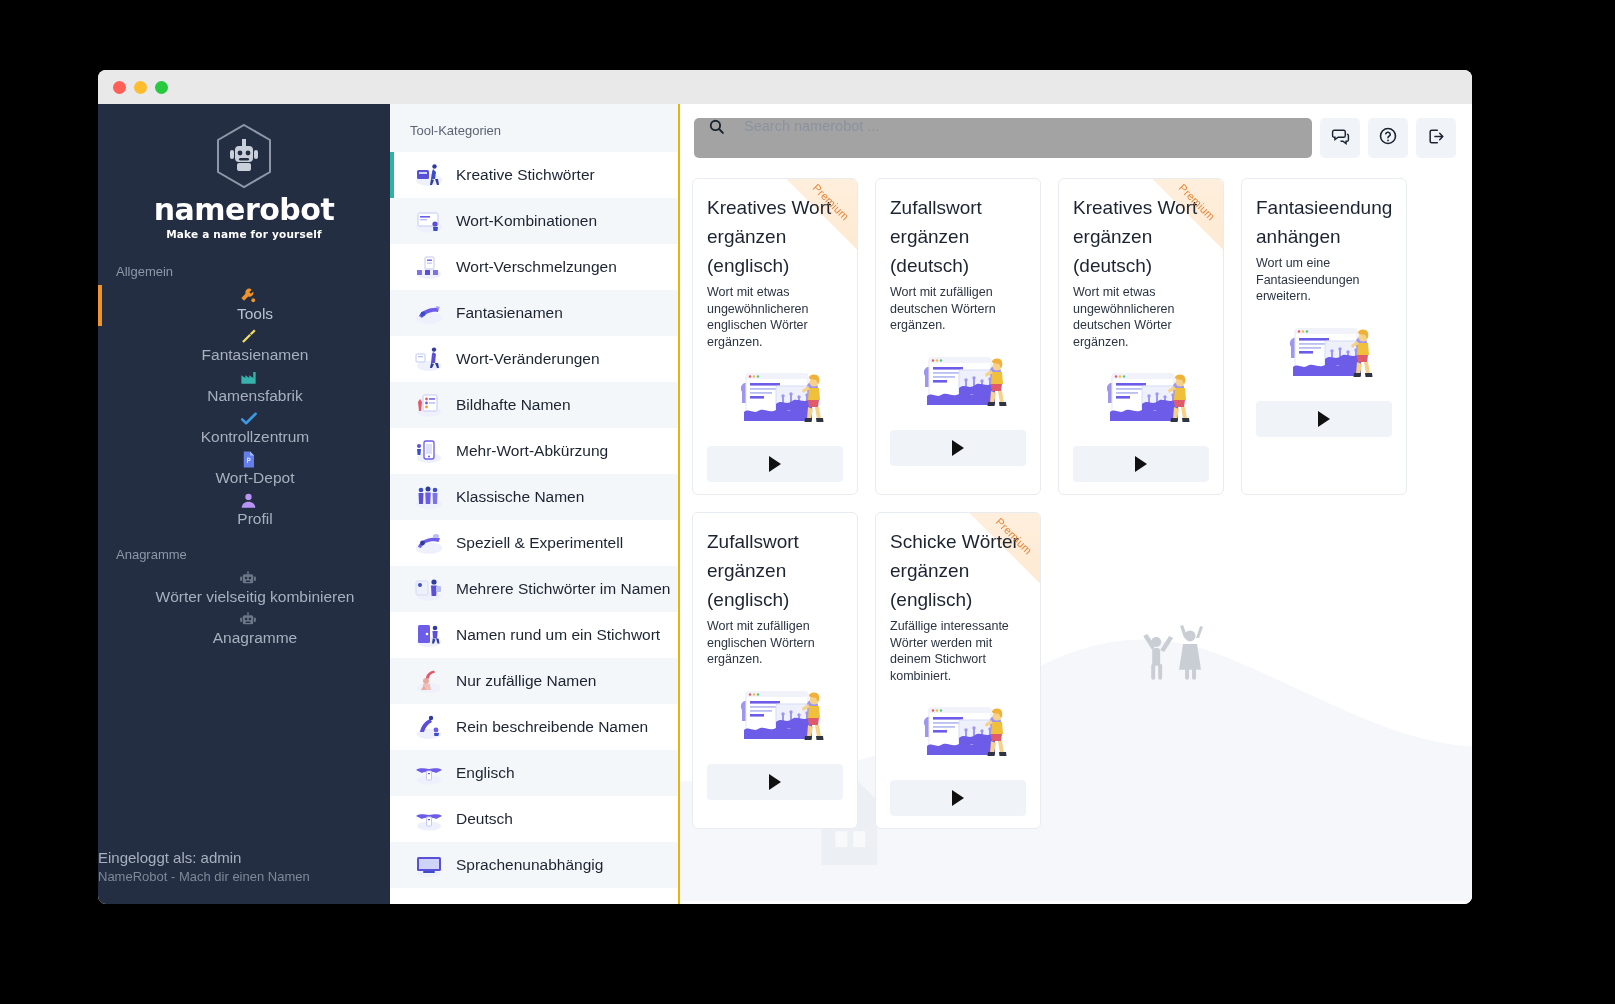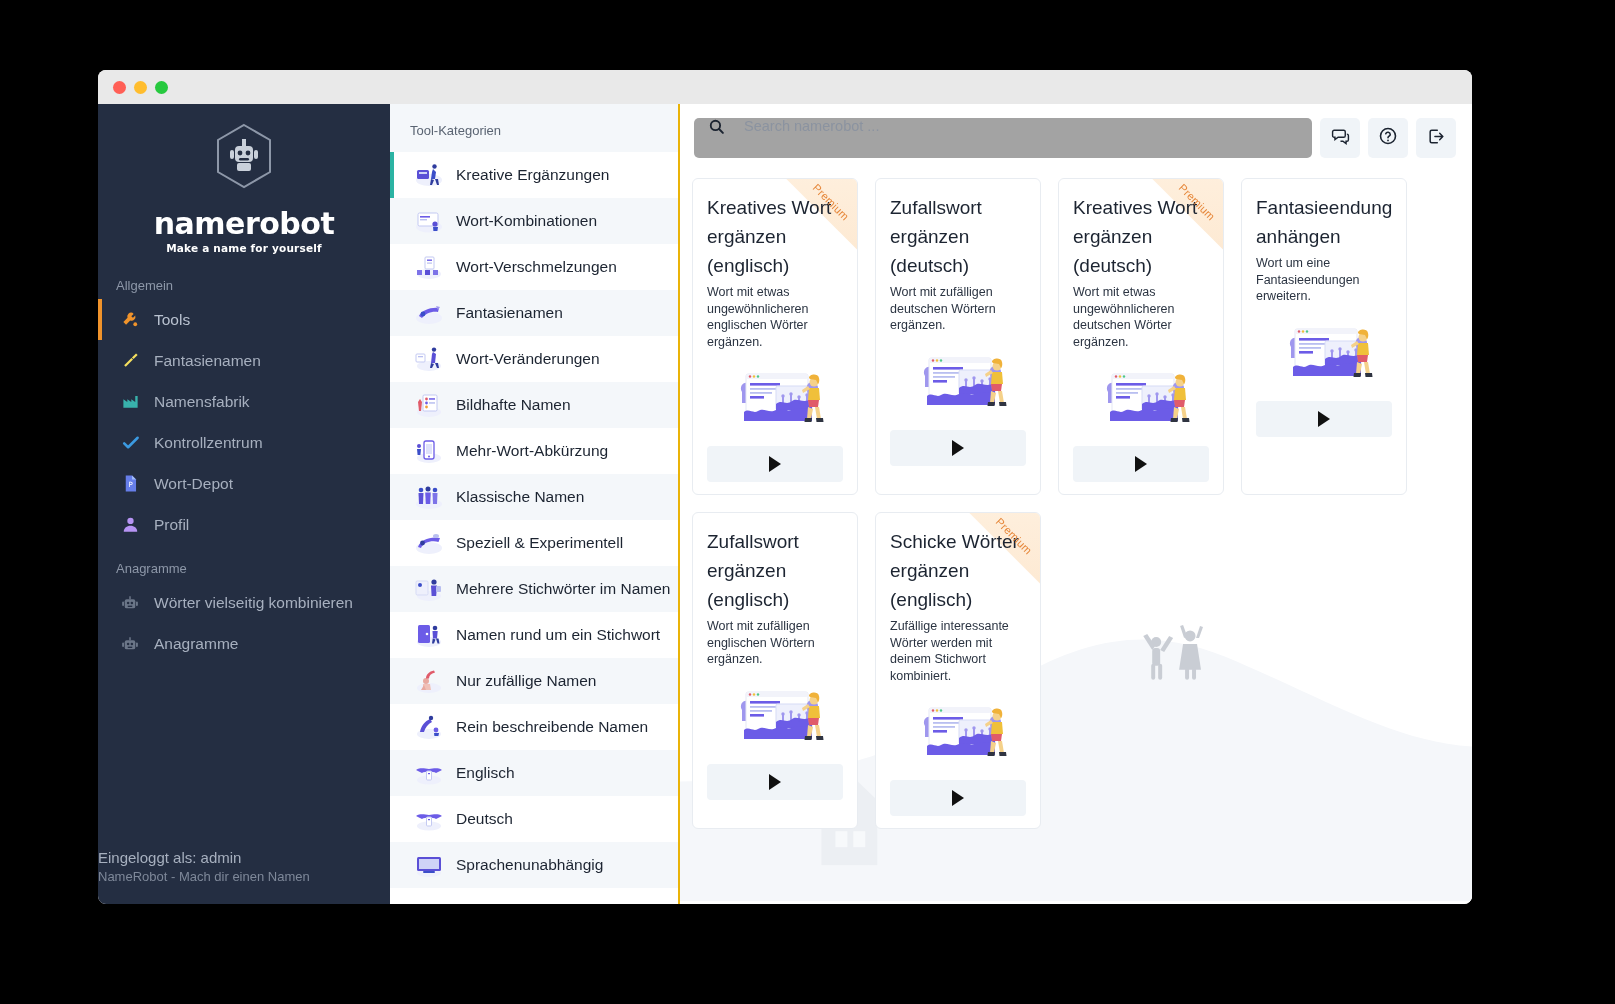--- a/index.html
+++ b/index.html
@@ -47,21 +47,21 @@
     flex-direction: column;
     position: relative;
   }
   .logo-wrap { padding: 18px 0 8px; text-align: center; }
   .logo-hex { width: 62px; height: 68px; margin: 0 auto; display:block; }
   .brand-name {
     font-weight: 900;
     font-size: 30px;
     color: #ffffff;
     letter-spacing: -0.5px;
-    margin-top: 16px;
+    margin-top: 2px;
     font-family: "DejaVu Sans", sans-serif;
   }
   .brand-tag {
     font-size: 10.5px;
     font-weight: 700;
     color: #ffffff;
     letter-spacing: .2px;
     margin-top: 1px;
     font-family: "DejaVu Sans", sans-serif;
   }
@@ -73,20 +73,21 @@
   }
   .nav-item {
     display: flex;
     align-items: center;
     height: 41px;
     padding-left: 18px;
     color: #a7b0bf;
     font-size: 15.5px;
     border-left: 4px solid transparent;
     cursor: pointer;
+    flex-direction: column;
   }
   .nav-item.active { border-left-color: #f0932b; color: #b9c2d0; }
   .nav-ico {
     width: 20px; height: 20px;
     margin-right: 14px;
     display: flex; align-items: center; justify-content: center;
     flex: 0 0 20px;
   }
   .sidebar-footer {
     margin-top: auto;
@@ -375,21 +376,21 @@
               <svg viewBox="0 0 30 26">
                 <ellipse cx="15" cy="18" rx="13" ry="6" fill="#eef0fc"></ellipse>
                 <rect x="3" y="8" width="12" height="9" rx="1.5" fill="#5a4fd6"></rect>
                 <rect x="5" y="10" width="8" height="2" fill="#cfd3f7"></rect>
                 <path d="M19 7l3 3-1 7h-4l1-7z" fill="#3b4ec9"></path>
                 <circle cx="20.5" cy="4.5" r="2.2" fill="#2f3c9e"></circle>
                 <path d="M17 17l-1 6h2l2-5z" fill="#2f3c9e"></path>
                 <path d="M21 17l2 6h2l-1-6z" fill="#2f3c9e"></path>
               </svg>
             </span>
-            <span>Kreative Ergänzungen</span>
+            <span>Kreative Stichwörter</span>
           </div>
           <div class="cat-item">
             <span class="cat-ico">
               <svg viewBox="0 0 30 26">
                 <ellipse cx="15" cy="19" rx="13" ry="5.5" fill="#eef0fc"></ellipse>
                 <rect x="4" y="5" width="20" height="13" rx="1.6" fill="#fff" stroke="#c3c9f2"></rect>
                 <rect x="6" y="8" width="10" height="1.6" fill="#6c5ce7"></rect>
                 <rect x="6" y="11" width="7" height="1.4" fill="#b9bff0"></rect>
                 <circle cx="21" cy="16" r="2.6" fill="#5a4fd6"></circle>
                 <path d="M19 19h5l-.6 4h-4z" fill="#3b4ec9"></path>

